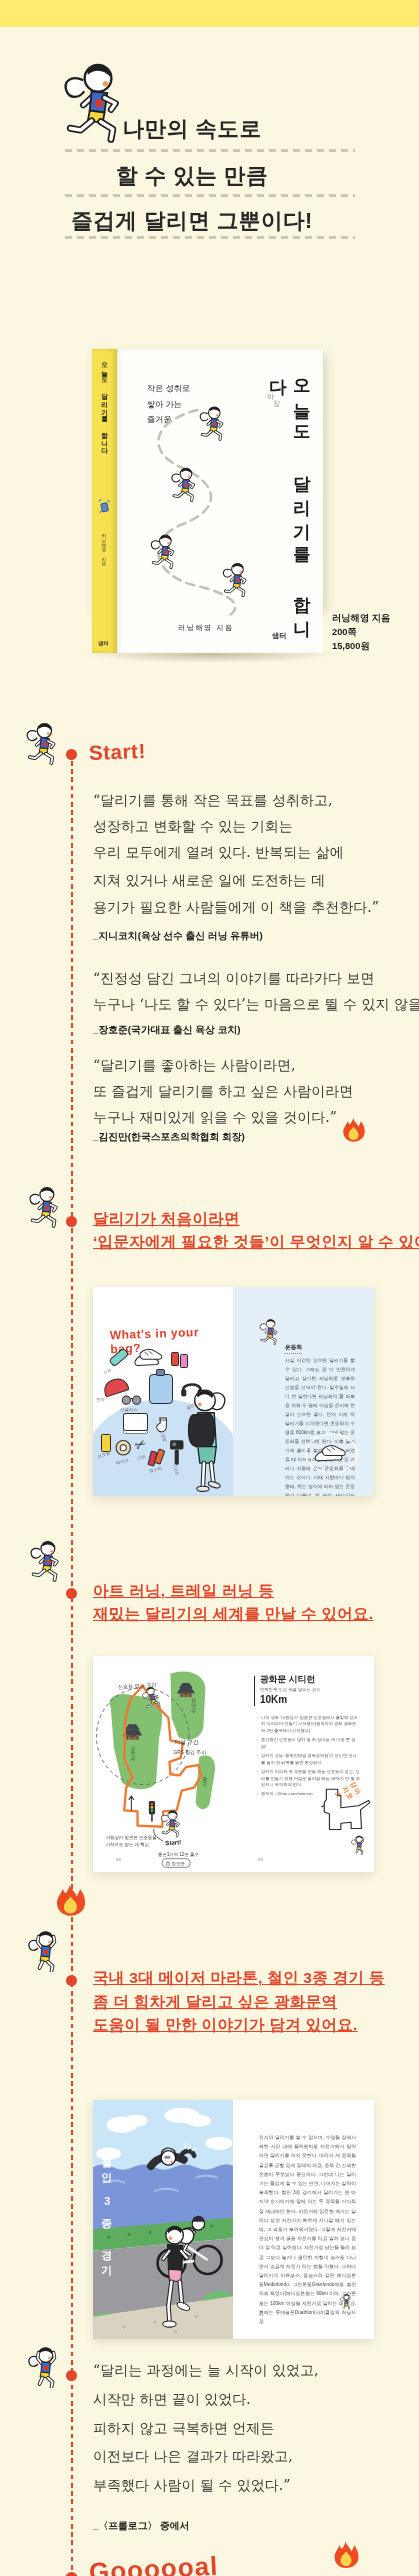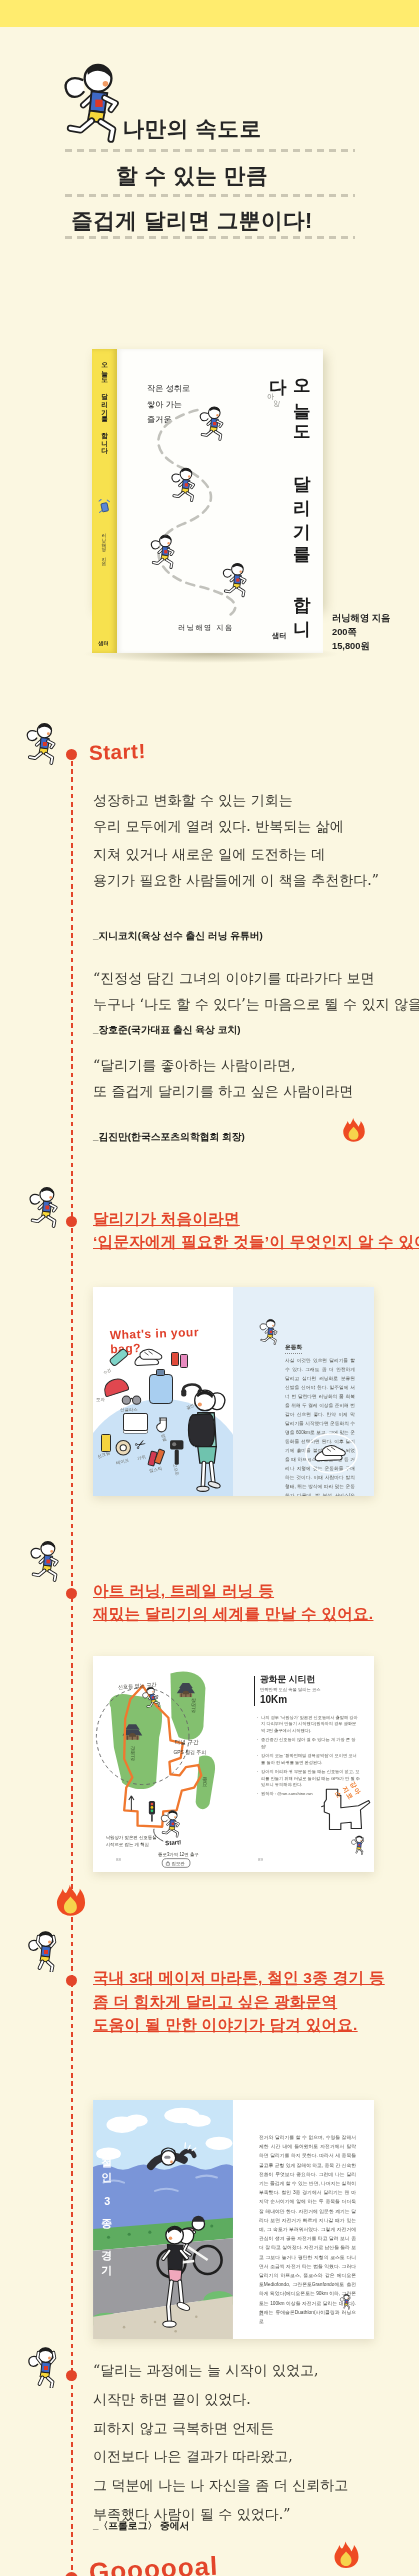--- a/index.html
+++ b/index.html
@@ -137,36 +137,38 @@
 
   <div class="abs vline"></div>
 
   <svg class="abs" style="left:23px;top:720px" width="37" height="45" viewBox="0 0 72 92">
       <use href="#g-runner"></use>
     </svg>
   <div class="abs dot" style="left:66px;top:749px"></div>
   <div class="abs start-txt" style="left:89px;top:740px">Start!</div>
 
   <div class="abs" style="left:93px;top:792px">
+    <div class="quote-line" style="margin-bottom:8.2px">“달리기를 통해 작은 목표를 성취하고,</div>
     <div class="quote-line" style="margin-bottom:8.2px">성장하고 변화할 수 있는 기회는</div>
     <div class="quote-line" style="margin-bottom:10px">우리 모두에게 열려 있다. 반복되는 삶에</div>
     <div class="quote-line" style="margin-bottom:8.2px">지쳐 있거나 새로운 일에 도전하는 데</div>
     <div class="quote-line">용기가 필요한 사람들에게 이 책을 추천한다.”</div>
   </div>
   <div class="abs attr-line" style="left:93px;top:930px">_지니코치(육상 선수 출신 러닝 유튜버)</div>
 
   <div class="abs" style="left:93px;top:970px">
     <div class="quote-line" style="margin-bottom:8.2px">“진정성 담긴 그녀의 이야기를 따라가다 보면</div>
     <div class="quote-line">누구나 ‘나도 할 수 있다’는 마음으로 뛸 수 있지 않을까.”</div>
   </div>
   <div class="abs attr-line" style="left:93px;top:1024px">_장호준(국가대표 출신 육상 코치)</div>
 
   <div class="abs" style="left:93px;top:1057px">
     <div class="quote-line" style="margin-bottom:8.2px">“달리기를 좋아하는 사람이라면,</div>
     <div class="quote-line" style="margin-bottom:8.2px">또 즐겁게 달리기를 하고 싶은 사람이라면</div>
+    <div class="quote-line">누구나 재미있게 읽을 수 있을 것이다.”</div>
   </div>
   <div class="abs attr-line" style="left:93px;top:1131px">_김진만(한국스포츠의학협회 회장)</div>
   <svg class="abs" style="left:341px;top:1114px" width="26" height="32" viewBox="0 0 58 58">
       <use href="#g-flame"></use>
     </svg>
 
   <svg class="abs" style="left:26px;top:1184px" width="36" height="44" viewBox="0 0 72 92">
       <use href="#g-runner"></use>
     </svg>
   <div class="abs dot" style="left:66px;top:1216px"></div>
@@ -426,21 +428,20 @@
 
   <svg class="abs" style="left:25px;top:2342px" width="37" height="46" viewBox="0 0 72 92">
       <use href="#g-cheer"></use>
     </svg>
   <div class="abs dot" style="left:66px;top:2370px"></div>
   <div class="abs" style="left:93px;top:2362px">
     <div class="quote-line" style="margin-bottom:10.8px">“달리는 과정에는 늘 시작이 있었고,</div>
     <div class="quote-line" style="margin-bottom:10.8px">시작만 하면 끝이 있었다.</div>
     <div class="quote-line" style="margin-bottom:10.8px">피하지 않고 극복하면 언제든</div>
     <div class="quote-line" style="margin-bottom:10.8px">이전보다 나은 결과가 따라왔고,</div>
-    <div class="quote-line" style="margin-bottom:10.8px">그 덕분에 나는 나 자신을 좀 더 신뢰하고</div>
     <div class="quote-line">부족했다 사람이 될 수 있었다.”</div>
   </div>
   <div class="abs attr-line" style="left:93px;top:2520px">_〈프롤로그〉 중에서</div>
   <svg class="abs" style="left:332px;top:2537px" width="29" height="36" viewBox="0 0 58 58">
       <use href="#g-flame"></use>
     </svg>
 
   <div class="abs dot" style="left:65px;top:2572px;width:13.4px;height:13.4px"></div>
   <div class="abs goal-txt" style="left:89px;top:2554px">Goooooal</div>
 

